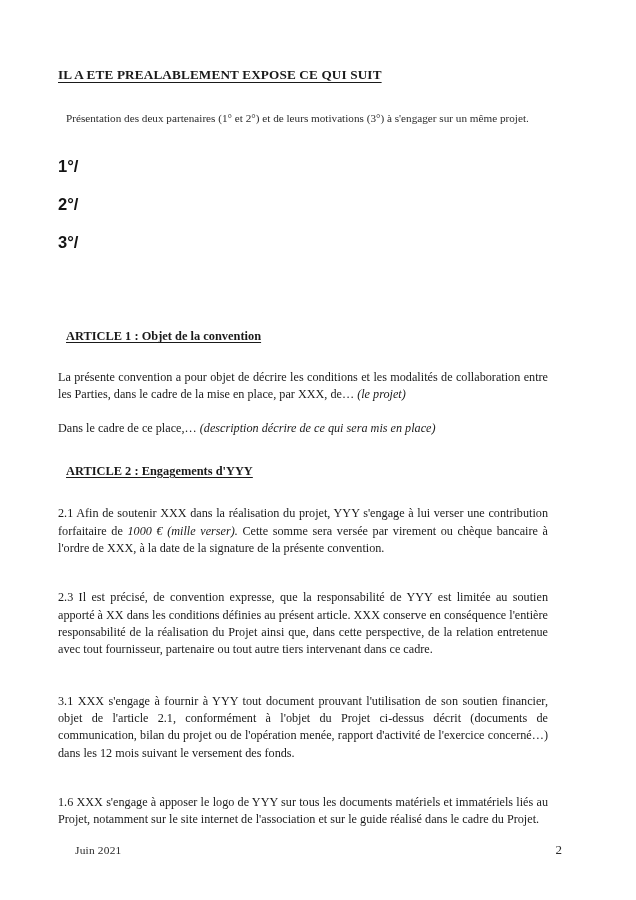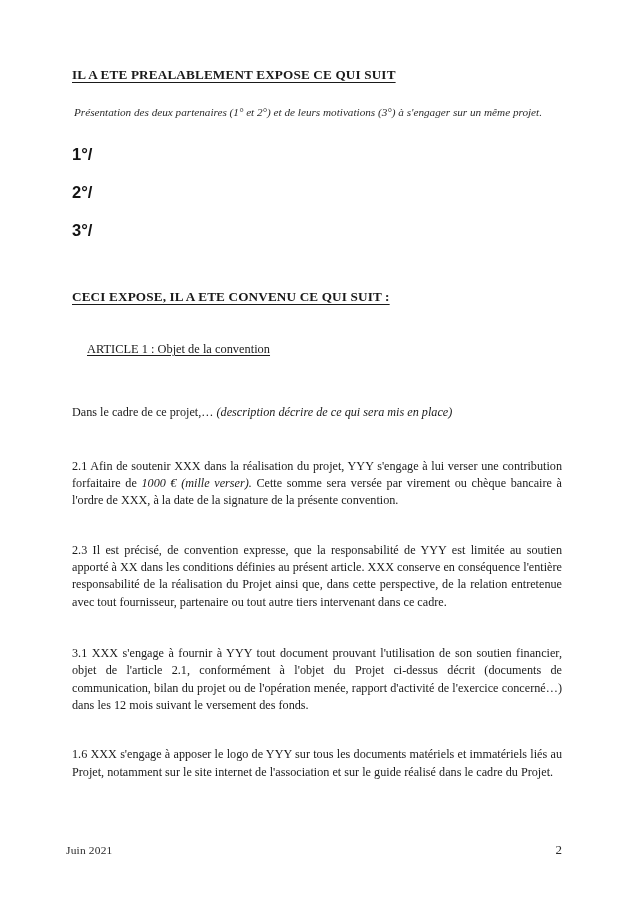--- a/index.html
+++ b/index.html
@@ -15,64 +15,63 @@
   .page {
     position: relative;
     width: 636px;
     height: 900px;
     background: #ffffff;
     overflow: hidden;
     box-sizing: border-box;
   }
   .content {
     position: absolute;
-    left: 72px;
+    left: 58px;
     top: 66px;
     width: 490px;
   }
   
   .h-major {
     font-size: 13.2px;
     font-weight: bold;
     letter-spacing: 0.15px;
     text-decoration: underline;
     text-underline-offset: 2.5px;
     margin: 0;
     line-height: 1.32;
     white-space: pre-wrap;
   }
   .h-article {
     font-size: 12.4px;
-    font-weight: normal;
+    font-weight: bold;
     text-decoration: underline;
     text-underline-offset: 2.4px;
-    margin: 15px;
+    margin: 8px;
     line-height: 1.32;
     white-space: pre-wrap;
   }
   
   .para {
     font-size: 12.2px;
     line-height: 1.42;
     text-align: justify;
     margin: 0;
     white-space: pre-wrap;
   }
   .para-plain {
     font-size: 12.2px;
     line-height: 1.42;
     text-align: left;
     margin: 0;
     white-space: pre-wrap;
   }
   .italic-note {
     font-size: 11.2px;
-    font-style: italic;
     line-height: 1.4;
-    margin: 2px;
+    margin: 8px;
     color: #2b2b2b;
     white-space: pre-wrap;
   }
   em.inline-it {
     font-style: italic;
   }
   
   .enum-item {
     font-family: "Liberation Sans", "DejaVu Sans", sans-serif;
     font-size: 16.5px;
@@ -82,21 +81,21 @@
     color: #141414;
   }
   .gap-16 { height: 16px; }
   .gap-18 { height: 18px; }
   .gap-20 { height: 20px; }
   .gap-22 { height: 22px; }
   .gap-48 { height: 48px; }
   
   .footer {
     position: absolute;
-    left: 66px;
+    left: 75px;
     right: 74px;
     bottom: 42px;
     display: flex;
     align-items: baseline;
     justify-content: space-between;
     font-size: 11.4px;
     color: #2a2a2a;
   }
   .footer-date { letter-spacing: 0.2px; }
   .footer-page { font-size: 13px; }
@@ -121,35 +120,36 @@
     <div class="gap-18"></div>
 
     <p class="enum-item">2°/</p>
 
     <div class="gap-18"></div>
 
     <p class="enum-item">3°/</p>
 
     <div class="gap-48"></div>
 
-    <h2 class="h-major">CECI EXPOSE, IL A ETE CONVENU CE QUI SUIT :</h2>
 
     <div class="gap-20"></div>
 
     <h3 class="h-article">ARTICLE 1 : Objet de la convention</h3>
 
     <div class="gap-16"></div>
 
+    <p class="para"><span>La présente convention a pour objet de décrire les conditions et les modalités de collaboration entre les Parties, dans le cadre de la mise en place, par XXX, de… </span><em class="inline-it">(le projet)</em><span></span></p>
 
     <div class="gap-16"></div>
 
-    <p class="para-plain"><span>Dans le cadre de ce projet,… </span><em class="inline-it">(description décrire de ce qui sera mis en place)</em><span></span></p>
+    <p class="para-plain"><span>Dans le cadre de ce place,… </span><em class="inline-it">(description décrire de ce qui sera mis en place)</em><span></span></p>
 
     <div class="gap-18"></div>
 
+    <h3 class="h-article">ARTICLE 2 : Engagements d'YYY</h3>
 
     <div class="gap-18"></div>
 
     <p class="para"><span>2.1 Afin de soutenir XXX dans la réalisation du projet, YYY s'engage à lui verser une contribution forfaitaire de </span><em class="inline-it">1000 € (mille verser).</em><span> Cette somme sera versée par virement ou chèque bancaire à l'ordre de XXX, à la date de la signature de la présente convention.</span></p>
 
     <div class="gap-16"></div>
 
 
     <div class="gap-16"></div>
 

